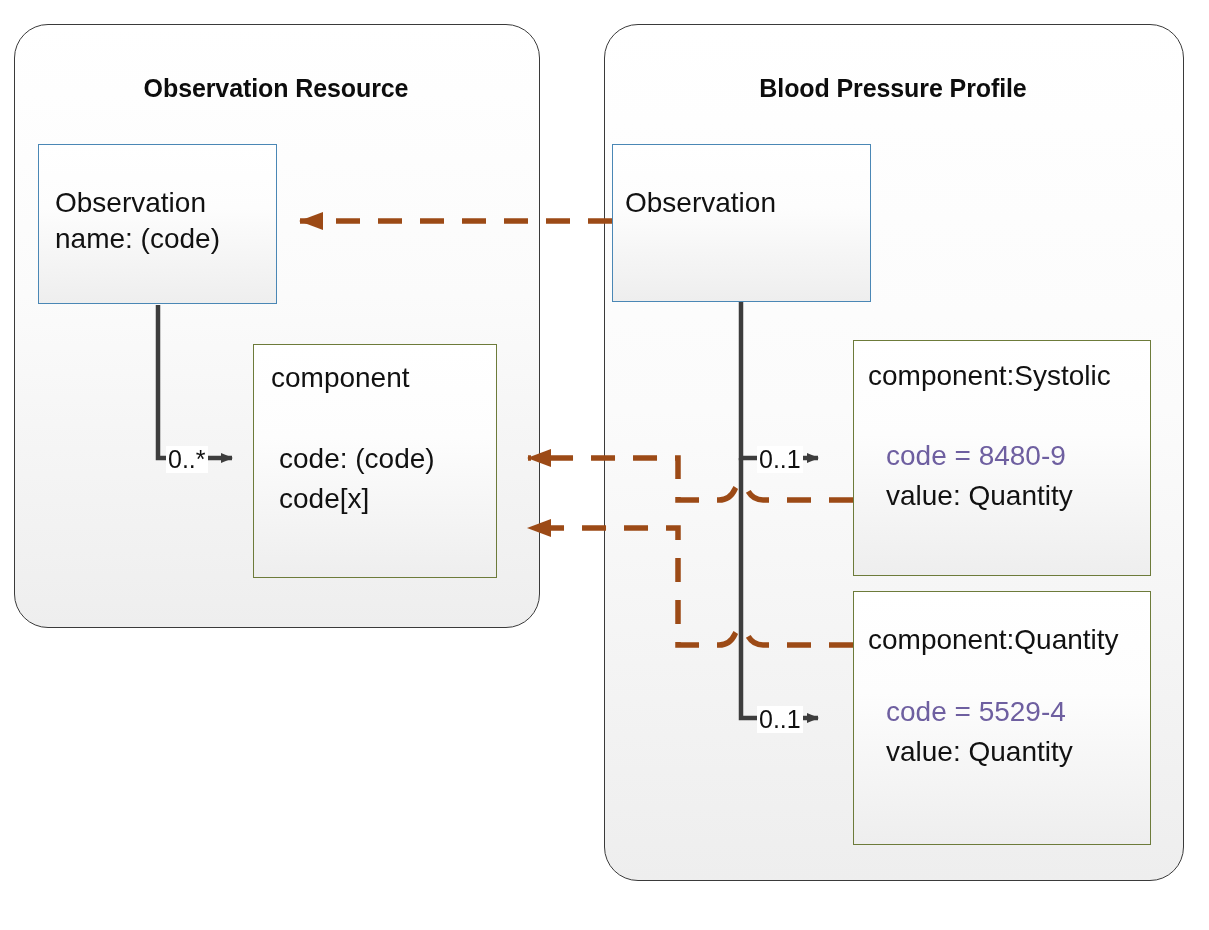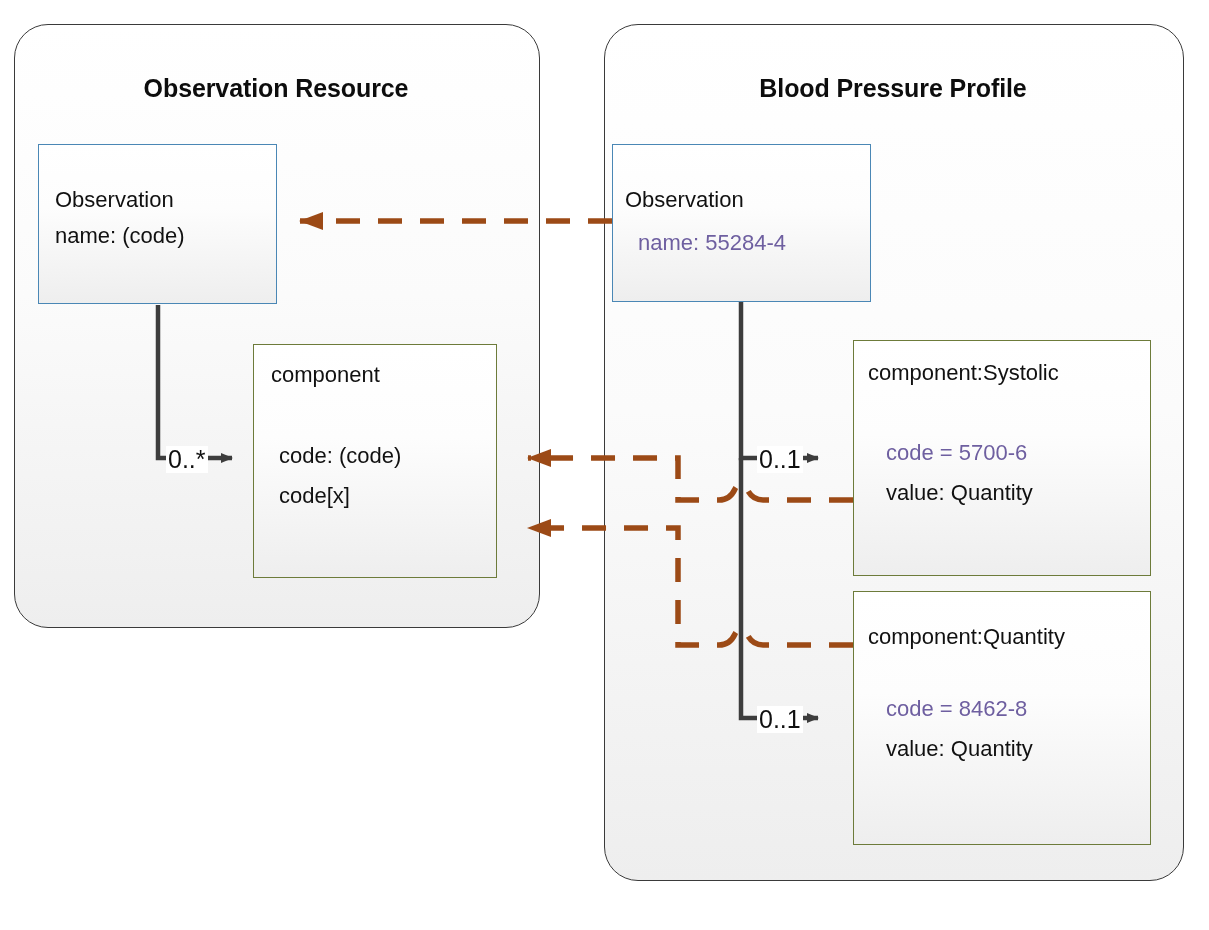--- a/index.html
+++ b/index.html
@@ -55,21 +55,21 @@
     box-sizing: border-box;
     z-index: 2;
     overflow: hidden;
   }
   .classbox.blue { border: 1.7px solid #4a87b5; }
   .classbox.olive { border: 1.5px solid #6d7b3a; padding-left: 14px; }
 
   .cb-line {
     position: absolute;
     white-space: nowrap;
-    font-size: 22px;
+    font-size: 28px;
     line-height: 1;
     color: #111111;
   }
   .cb-line.purple { color: #6e5fa0; }
 
   
   .mult {
     position: absolute;
     background: #ffffff;
     font-size: 25px;
@@ -145,32 +145,31 @@
   </div>
 
   <div class="classbox olive" style="left:253px; top:344px; width:244px; height:234px;">
     <span class="cb-line" style="left:17px; top:19px;">component</span>
     <span class="cb-line" style="left:25px; top:100px;">code: (code)</span>
     <span class="cb-line" style="left:25px; top:140px;">code[x]</span>
   </div>
 
   <div class="classbox blue" style="left:612px; top:144px; width:259px; height:158px;">
     <span class="cb-line" style="left:12px; top:44px;">Observation</span>
-    <span class="cb-line purple" style="left:25px; top:87px;">name: 55284-4</span>
   </div>
 
   <div class="classbox olive" style="left:853px; top:340px; width:298px; height:236px;">
     <span class="cb-line" style="left:14px; top:21px;">component:Systolic</span>
-    <span class="cb-line purple" style="left:32px; top:101px;">code = 5700-6</span>
+    <span class="cb-line purple" style="left:32px; top:101px;">code = 8480-9</span>
     <span class="cb-line" style="left:32px; top:141px;">value: Quantity</span>
   </div>
 
   <div class="classbox olive" style="left:853px; top:591px; width:298px; height:254px;">
     <span class="cb-line" style="left:14px; top:34px;">component:Quantity</span>
-    <span class="cb-line purple" style="left:32px; top:106px;">code = 8462-8</span>
+    <span class="cb-line purple" style="left:32px; top:106px;">code = 5529-4</span>
     <span class="cb-line" style="left:32px; top:146px;">value: Quantity</span>
   </div>
 
   <span class="mult" style="left:166px; top:446px;">0..*</span>
   <span class="mult" style="left:757px; top:446px;">0..1</span>
   <span class="mult" style="left:757px; top:706px;">0..1</span>
 
 </div>
 
 </body></html>

